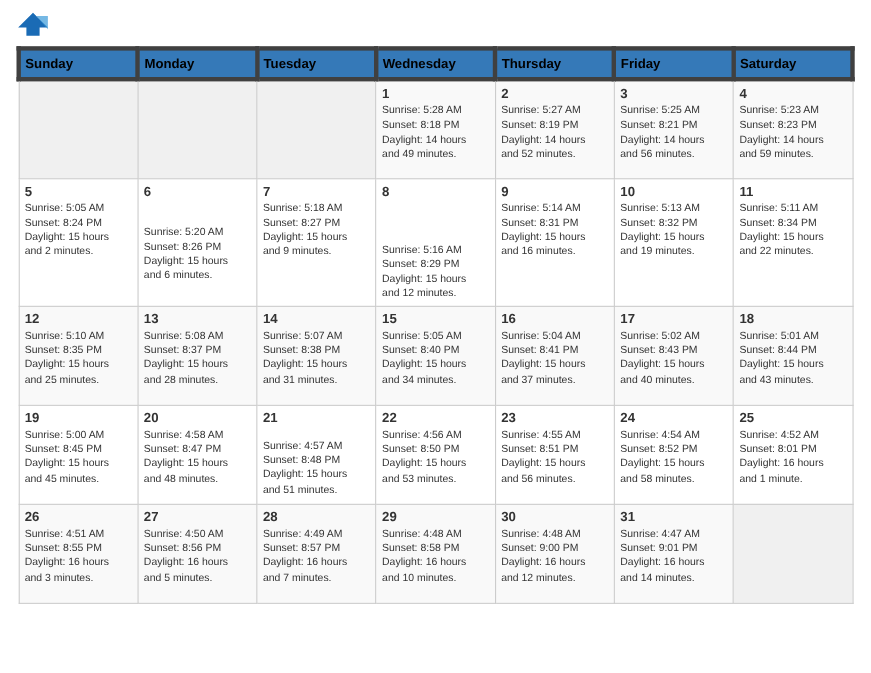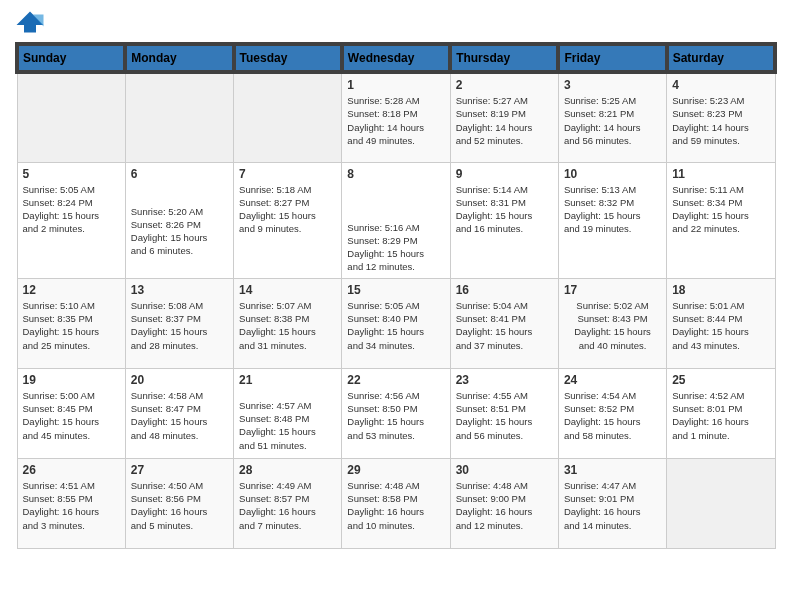--- a/index.html
+++ b/index.html
@@ -236,21 +236,21 @@
         </td>
         <td>
           <div class="day-number">16</div>
           <div class="day-info" style="white-space: pre-line;">Sunrise: 5:04 AM
 Sunset: 8:41 PM
 Daylight: 15 hours
 and 37 minutes.</div>
         </td>
         <td>
           <div class="day-number">17</div>
-          <div class="day-info" style="white-space: pre-line; text-align: center;">Sunrise: 5:02 AM
+          <div class="day-info" style="white-space: pre-line;">Sunrise: 5:02 AM
 Sunset: 8:43 PM
 Daylight: 15 hours
 and 40 minutes.</div>
         </td>
         <td>
           <div class="day-number">18</div>
           <div class="day-info" style="white-space: pre-line;">Sunrise: 5:01 AM
 Sunset: 8:44 PM
 Daylight: 15 hours
 and 43 minutes.</div>

